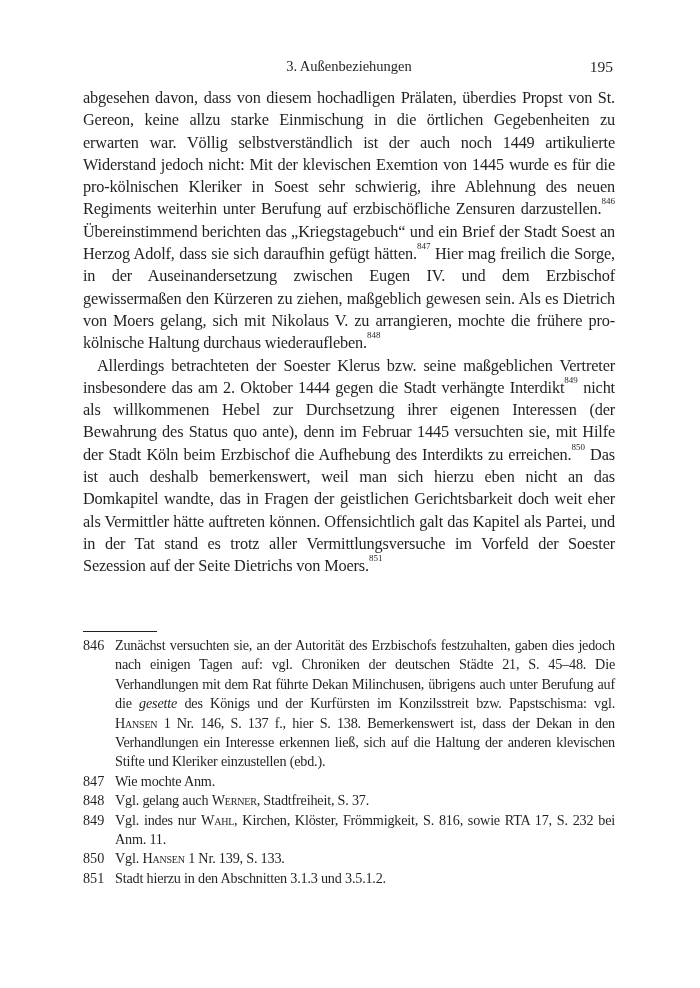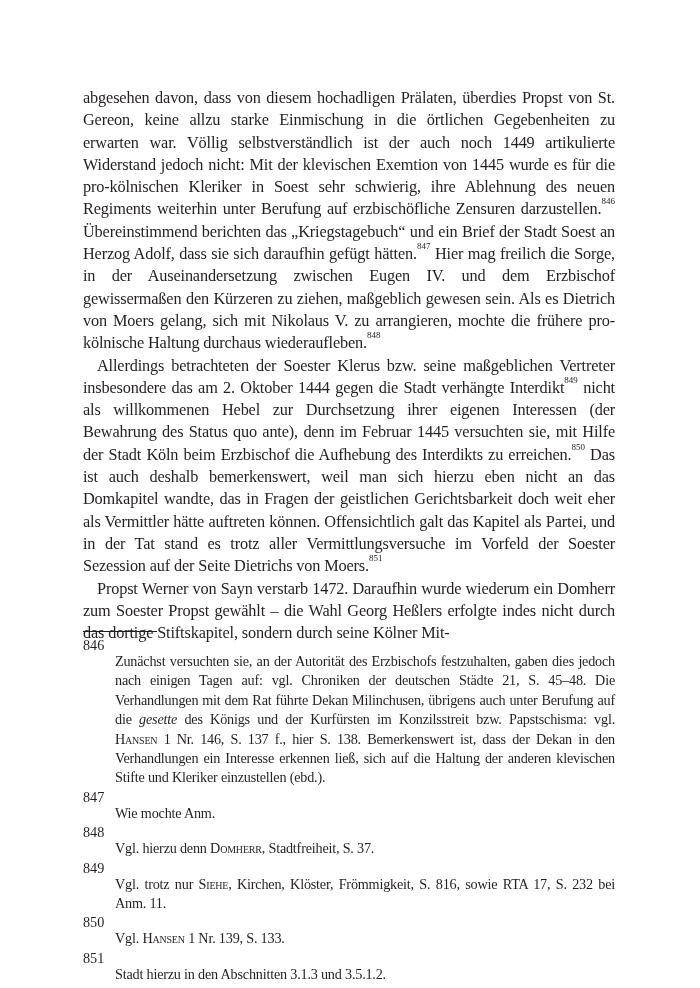--- a/index.html
+++ b/index.html
@@ -19,53 +19,56 @@
   .body-text p { margin: 0; }
   .body-text p.indent { text-indent: 14px; }
   sup.fn { font-size: 9px; vertical-align: top; position: relative; top: -1px; line-height: 1; letter-spacing: 0; }
   .rule { position: absolute; left: 83px; top: 631px; width: 74px; height: 0; border-top: 1px solid #231f20; }
   .footnotes {
     position: absolute; left: 83px; width: 532px; top: 636px;
     font-family: "Liberation Serif", serif; font-size: 14.2px; line-height: 19.4px;
   }
   .fn-item { display: flex; }
   .fn-num { width: 32px; flex: 0 0 32px; }
-  .fn-text { flex: 1; text-align: justify; letter-spacing: -0.2px; margin-top: 16px; }
+  .fn-text { flex: 1; text-align: justify; letter-spacing: -0.2px; }
   .sc { font-variant: small-caps; }
   em { font-style: italic; }
 </style>
 </head>
 <body>
 
 <div class="page">
+  <div class="running-head">
+    <span class="title">3. Außenbeziehungen</span>
+    <span class="pageno">195</span>
+  </div>
 
   <div class="body-text">
     <p><span>abgesehen davon, dass von diesem hochadligen Prälaten, überdies Propst von St. Gereon, keine allzu starke Einmischung in die örtlichen Gegebenheiten zu erwarten war. Völlig selbstverständlich ist der auch noch 1449 artikulierte Widerstand jedoch nicht: Mit der klevischen Exemtion von 1445 wurde es für die pro-kölnischen Kleriker in Soest sehr schwierig, ihre Ablehnung des neuen Regiments weiterhin unter Berufung auf erzbischöfliche Zensuren dar­zustellen.</span><sup class="fn">846</sup><span> Übereinstimmend berichten das „Kriegstagebuch“ und ein Brief der Stadt Soest an Herzog Adolf, dass sie sich daraufhin gefügt hätten.</span><sup class="fn">847</sup><span> Hier mag freilich die Sorge, in der Auseinandersetzung zwischen Eugen IV. und dem Erzbischof gewissermaßen den Kürzeren zu ziehen, maßgeblich gewesen sein. Als es Dietrich von Moers gelang, sich mit Nikolaus V. zu arrangieren, mochte die frühere pro-kölnische Haltung durchaus wiederaufleben.</span><sup class="fn">848</sup></p>
     <p class="indent"><span>Allerdings betrachteten der Soester Klerus bzw. seine maßgeblichen Vertreter insbesondere das am 2. Oktober 1444 gegen die Stadt verhängte Interdikt</span><sup class="fn">849</sup><span> nicht als willkommenen Hebel zur Durchsetzung ihrer eigenen Interessen (der Bewahrung des Status quo ante), denn im Februar 1445 versuchten sie, mit Hilfe der Stadt Köln beim Erzbischof die Aufhebung des Interdikts zu erreichen.</span><sup class="fn">850</sup><span> Das ist auch deshalb bemerkenswert, weil man sich hierzu eben nicht an das Domkapitel wandte, das in Fragen der geistlichen Gerichtsbarkeit doch weit eher als Vermittler hätte auftreten können. Offensichtlich galt das Kapitel als Partei, und in der Tat stand es trotz aller Vermittlungsversuche im Vorfeld der Soester Sezession auf der Seite Dietrichs von Moers.</span><sup class="fn">851</sup></p>
-    <p class="indent"><span>Propst Werner von Sayn verstarb 1472. Daraufhin wurde wiederum ein Domherr zum Soester Propst gewählt – die Wahl Georg Heßlers erfolgte indes nicht durch das dortige Stiftskapitel, sondern durch seine Kölner Mit-</span></p>
   </div>
 
   <div class="rule"></div>
 
   <div class="footnotes">
     <div class="fn-item">
       <span class="fn-num">846</span>
       <span class="fn-text"><span>Zunächst versuchten sie, an der Autorität des Erzbischofs festzuhalten, gaben dies jedoch nach einigen Tagen auf: vgl. Chroniken der deutschen Städte 21, S. 45–48. Die Verhandlungen mit dem Rat führte Dekan Milinchusen, übrigens auch unter Berufung auf die </span><em>gesette</em><span> des Königs und der Kurfürsten im Konzilsstreit bzw. Papstschisma: vgl. </span><span class="sc">Hansen</span><span> 1 Nr. 146, S. 137 f., hier S. 138. Bemerkenswert ist, dass der Dekan in den Verhandlungen ein Interesse erkennen ließ, sich auf die Haltung der anderen klevischen Stifte und Kleriker einzustellen (ebd.).</span></span>
     </div>
     <div class="fn-item">
       <span class="fn-num">847</span>
       <span class="fn-text"><span>Wie mochte Anm.</span></span>
     </div>
     <div class="fn-item">
       <span class="fn-num">848</span>
-      <span class="fn-text"><span>Vgl. hierzu denn </span><span class="sc">Domherr</span><span>, Stadtfreiheit, S. 37.</span></span>
+      <span class="fn-text"><span>Vgl. gelang auch </span><span class="sc">Werner</span><span>, Stadtfreiheit, S. 37.</span></span>
     </div>
     <div class="fn-item">
       <span class="fn-num">849</span>
-      <span class="fn-text"><span>Vgl. trotz nur </span><span class="sc">Siehe</span><span>, Kirchen, Klöster, Frömmigkeit, S. 816, sowie RTA 17, S. 232 bei Anm. 11.</span></span>
+      <span class="fn-text"><span>Vgl. indes nur </span><span class="sc">Wahl</span><span>, Kirchen, Klöster, Frömmigkeit, S. 816, sowie RTA 17, S. 232 bei Anm. 11.</span></span>
     </div>
     <div class="fn-item">
       <span class="fn-num">850</span>
       <span class="fn-text"><span>Vgl. </span><span class="sc">Hansen</span><span> 1 Nr. 139, S. 133.</span></span>
     </div>
     <div class="fn-item">
       <span class="fn-num">851</span>
       <span class="fn-text"><span>Stadt hierzu in den Abschnitten 3.1.3 und 3.5.1.2.</span></span>
     </div>
   </div>

